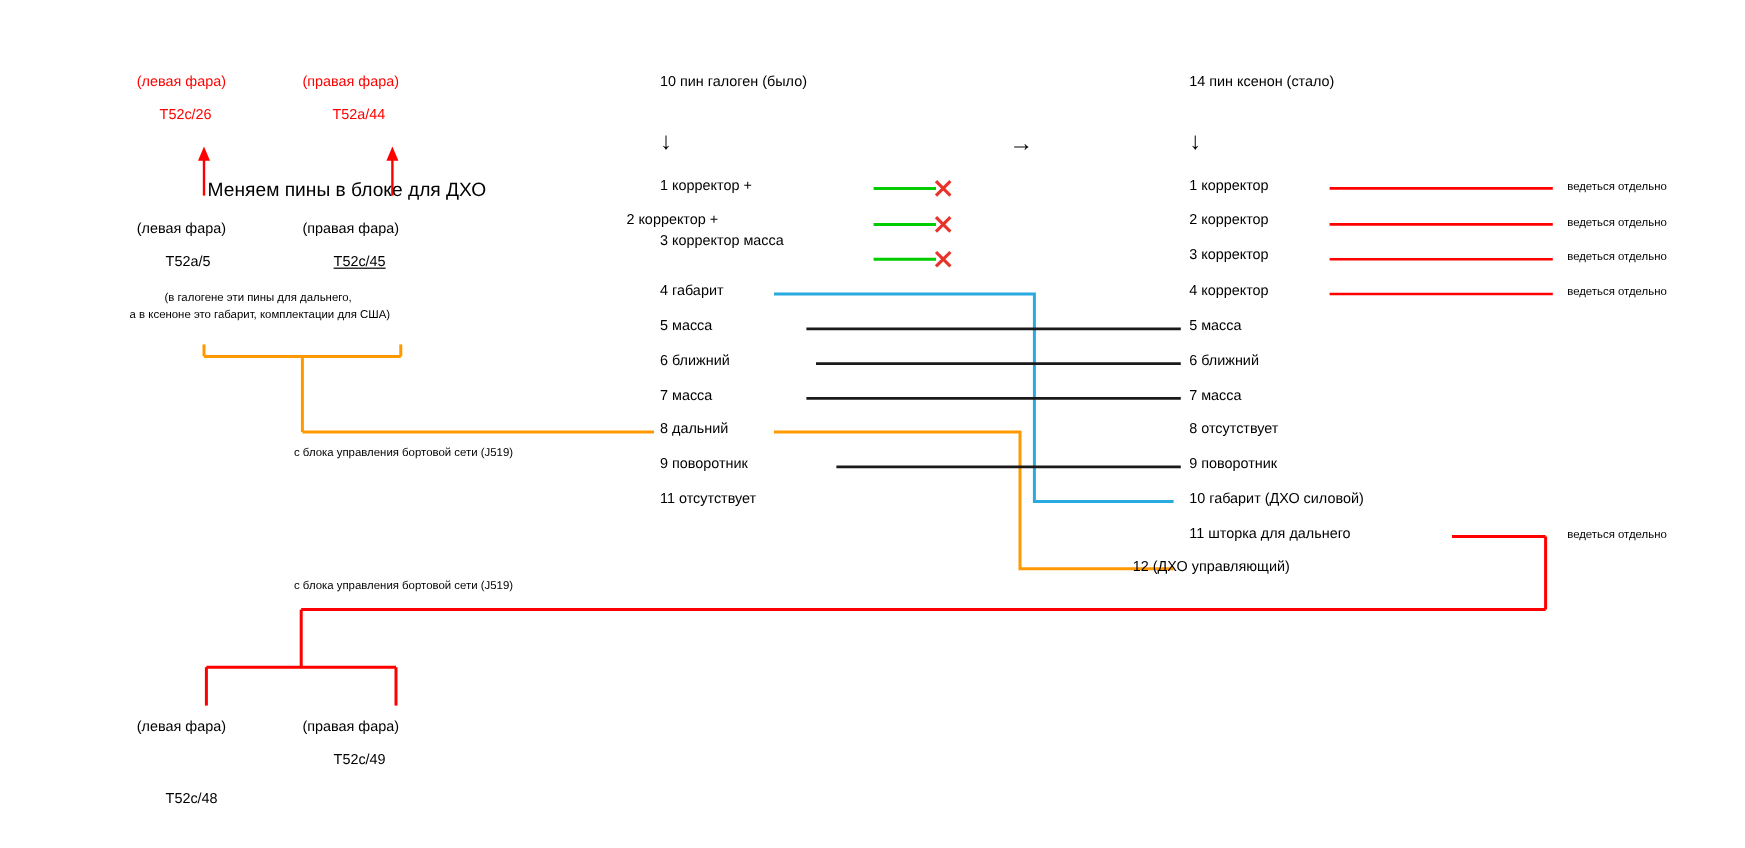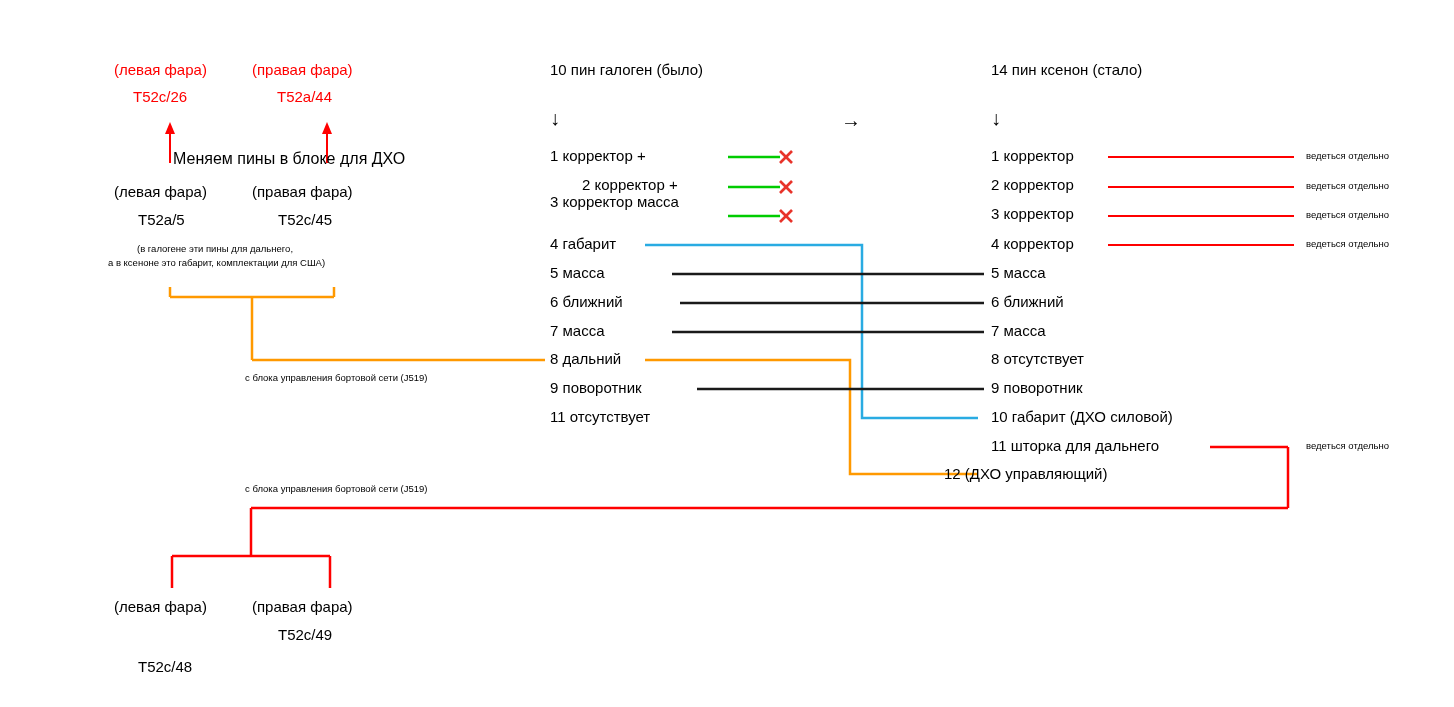--- a/index.html
+++ b/index.html
@@ -17,21 +17,21 @@
     height: 707px;
     overflow: hidden;
     background: #ffffff;
   }
   .lbl {
     position: absolute;
     white-space: nowrap;
     line-height: 1.1;
   }
   .big {
-    font-size: 15px;
+    font-size: 12px;
   }
   .red {
     color: #ff0000;
   }
   .small {
     font-size: 16px;
   }
   .tiny {
     font-size: 9.5px;
   }
@@ -128,42 +128,42 @@
   <div class="lbl big red center" style="left:114px; top:62px;">(левая фара)</div>
   <div class="lbl big red center" style="left:133px; top:89px;">T52c/26</div>
   <div class="lbl big red center" style="left:252px; top:62px;">(правая фара)</div>
   <div class="lbl big red center" style="left:277px; top:89px;">T52a/44</div>
 
   <div class="lbl small" style="left:173px; top:150px;">Меняем пины в блоке для ДХО</div>
 
   <div class="lbl big center" style="left:114px; top:184px;">(левая фара)</div>
   <div class="lbl big center" style="left:138px; top:212px;">T52a/5</div>
   <div class="lbl big center" style="left:252px; top:184px;">(правая фара)</div>
-  <div class="lbl big center" style="left:278px; top:212px;">T52c/45</div>
+  <div class="lbl big center" style="left:278px; top:212px;text-decoration:underline;">T52c/45</div>
 
   <div class="lbl tiny" style="left:137px; top:244px;">(в галогене эти пины для дальнего,</div>
   <div class="lbl tiny" style="left:108px; top:258px;">а в ксеноне это габарит, комплектации для США)</div>
 
   <div class="lbl tiny" style="left:245px; top:373px;">с блока управления бортовой сети (J519)</div>
   <div class="lbl tiny" style="left:245px; top:484px;">с блока управления бортовой сети (J519)</div>
 
   <div class="lbl big center" style="left:114px; top:599px;">(левая фара)</div>
   <div class="lbl big center" style="left:138px; top:627px;margin-top:32px;">T52c/48</div>
   <div class="lbl big center" style="left:252px; top:599px;">(правая фара)</div>
   <div class="lbl big center" style="left:278px; top:627px;">T52c/49</div>
 
   <div class="lbl big" style="left:550px; top:62px;">10 пин  галоген (было)</div>
   <div class="lbl big" style="left:991px; top:62px;">14 пин ксенон (стало)</div>
 
   <div class="arrow-down" style="left:550px; top:108px;">↓</div>
   <div class="arrow-down" style="left:991px; top:108px;">↓</div>
   <div class="arrow-right" style="left:841px; top:110px;">→</div>
 
   <div class="lbl big" style="left:550px; top:148px;">1 корректор +</div>
-  <div class="lbl big" style="left:582px; top:177px;">2 корректор +</div>
+  <div class="lbl big" style="left:522px; top:177px;">2 корректор +</div>
   <div class="lbl big" style="left:550px; top:194px;">3 корректор масса</div>
   <div class="lbl big" style="left:550px; top:236px;">4 габарит</div>
   <div class="lbl big" style="left:550px; top:265px;">5 масса</div>
   <div class="lbl big" style="left:550px; top:294px;">6 ближний</div>
   <div class="lbl big" style="left:550px; top:323px;">7 масса</div>
   <div class="lbl big" style="left:550px; top:351px;">8 дальний</div>
   <div class="lbl big" style="left:550px; top:380px;">9 поворотник</div>
   <div class="lbl big" style="left:550px; top:409px;">11 отсутствует</div>
 
   <div class="lbl big" style="left:991px; top:148px;">1 корректор</div>

